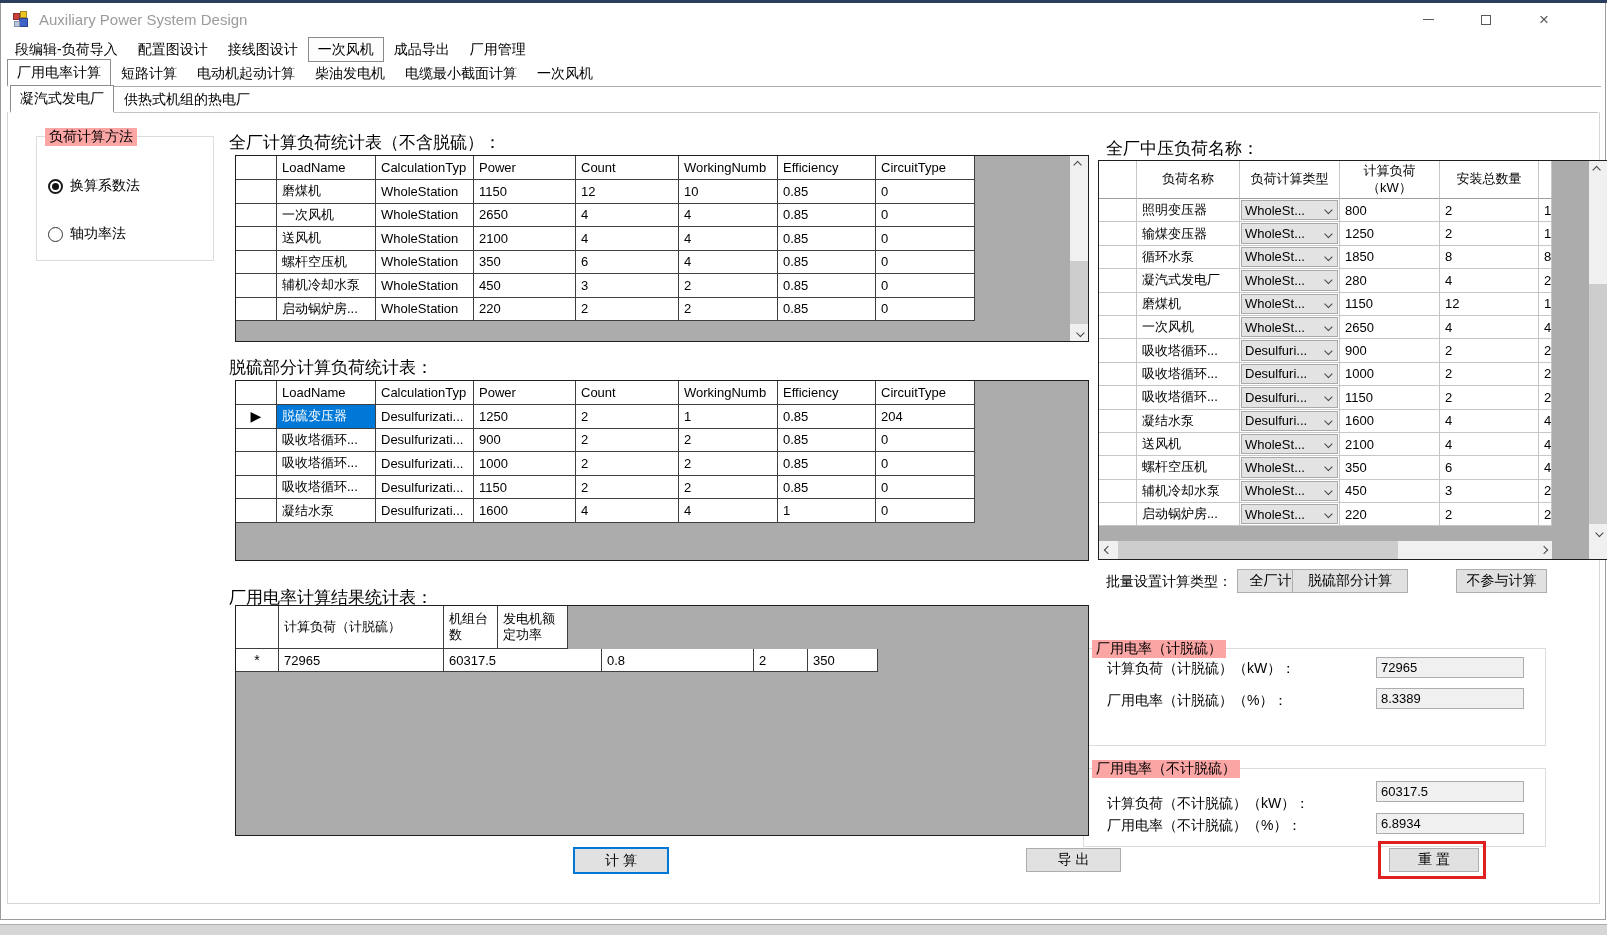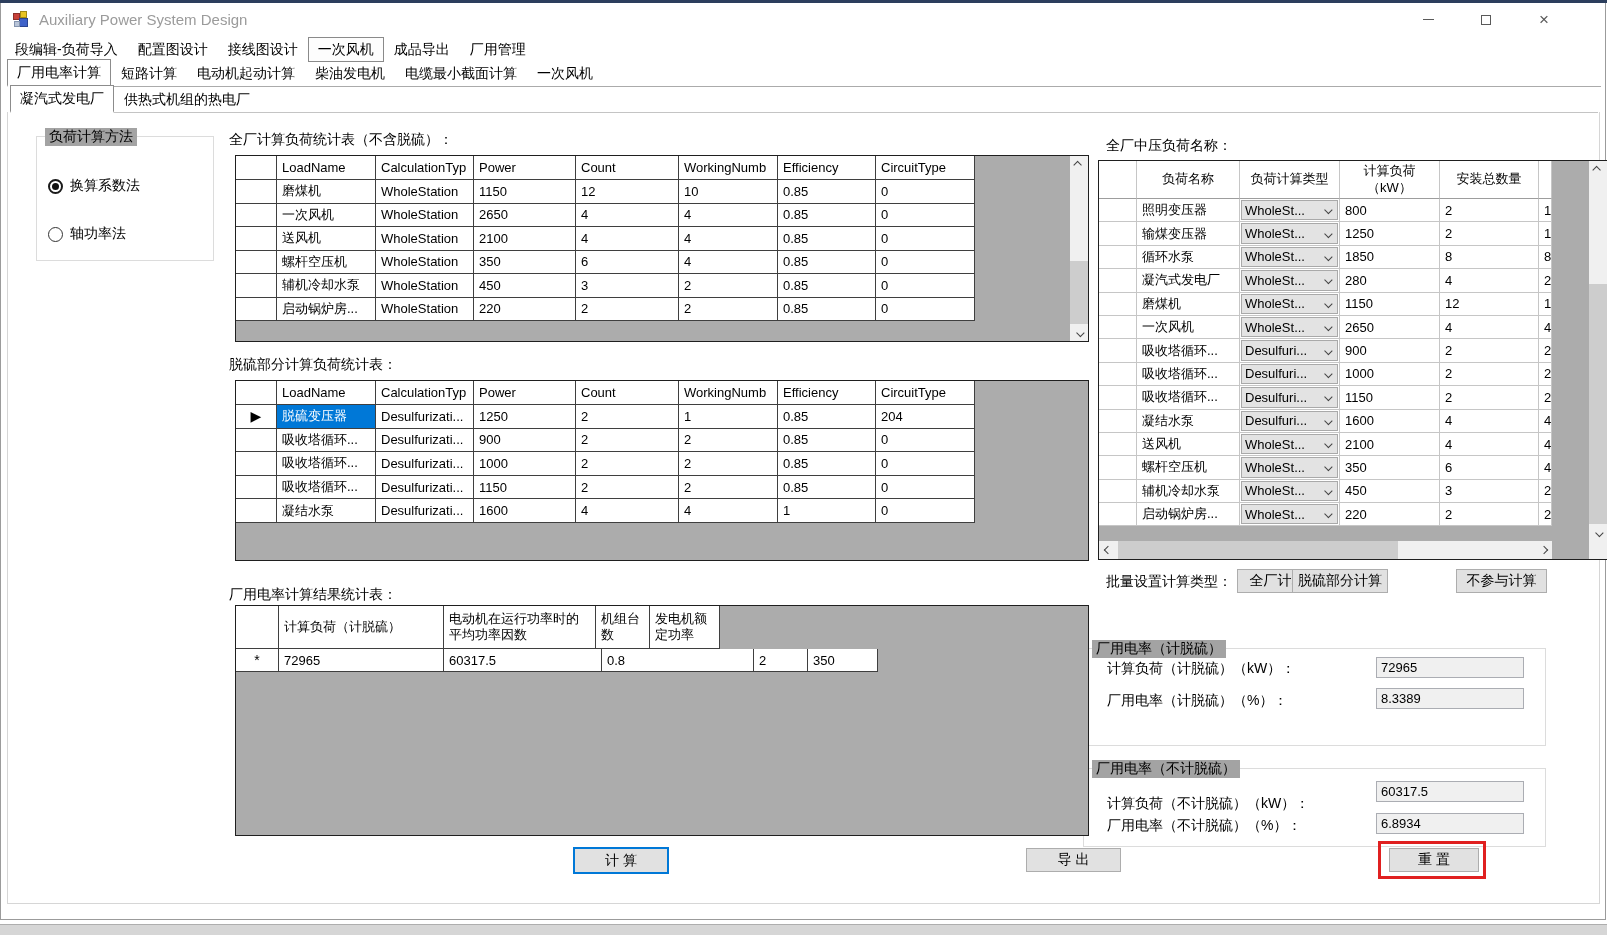--- a/index.html
+++ b/index.html
@@ -25,28 +25,28 @@
 .mitem{padding:3px 9px;display:flex;align-items:center;border:1px solid transparent}
 .mitem.active{border:1px solid #8a8a8a;background:#fdfdfd}
 .tabstrip{position:absolute;display:flex;align-items:flex-end;font-size:14px}
 .tabs1{left:6px;top:60px;height:24px;width:1594px;border-bottom:1px solid #ababab}
 .tabs2{left:9px;top:86px;height:24px;width:1588px;border-bottom:1px solid #c4c4c4}
 .tab{padding:3px 9px;border:1px solid transparent;border-bottom:none;margin-bottom:0;color:#000}
 .tab.active{background:#fff;border:1px solid #8c8c8c;border-bottom:2px solid #fff;margin-bottom:-1px;padding-top:4px}
 .pageborder{position:absolute;left:6px;top:109px;width:1593px;height:792px;border:1px solid #d6d6d6;border-top:none;z-index:0}
 
 .groupbox{position:absolute;border:1px solid #dcdcdc;background:#fff}
-.gtitle{position:absolute;top:-9px;left:8px;background:#a3a3a3;padding:0 4px;font-size:14px;white-space:nowrap}
+.gtitle{position:absolute;top:-9px;left:8px;background:#fca5a5;padding:0 4px;font-size:14px;white-space:nowrap}
 
 .radio{position:absolute;display:flex;align-items:center;font-size:14px;white-space:nowrap}
 .rdot{width:15px;height:15px;border:1px solid #333;border-radius:50%;margin-right:7px;position:relative;background:#fff;flex:none}
 .rdot.on{border:2px solid #1a1a1a}
 .rdot.on:after{content:"";position:absolute;left:2px;top:2px;width:7px;height:7px;border-radius:50%;background:#111}
 
-.tlabel{position:absolute;font-size:14px;white-space:nowrap;z-index:2}
+.tlabel{position:absolute;font-size:17px;white-space:nowrap;z-index:2}
 
 .dgv{position:absolute;background:#acacac;border:1px solid #1f1f1f;z-index:2}
 .dgv .rows{position:absolute;left:0;top:0;right:0;bottom:0;overflow:hidden}
 .drow{display:flex;width:max-content}
 .cell{flex:none;background:#fff;border-right:1px solid #3f3f3f;border-bottom:1px solid #3f3f3f;font-size:13px;display:flex;align-items:center;padding:0 5px;white-space:nowrap;overflow:hidden}
 .hcell{background:#fff}
 .rowhdr{justify-content:center;padding:0;font-size:12px}
 .rowhdr.mk{font-size:14px}
 .sel{background:#0078d7;color:#fff}
 .wrap{white-space:normal;line-height:1.25}
@@ -294,21 +294,20 @@
         </div>
       </div>
   </div>
 
   <div class="tlabel" style="left:228px;top:583px">厂用电率计算结果统计表：</div>
   <div class="dgv" id="t3" style="left:234px;top:602px;width:854px;height:231px">
     <div class="rows" id="t3rows">
         <div class="drow" style="height: 43px;">
           <div class="cell rowhdr hcell" style="width: 43px; height: 43px;"></div>
           <div class="cell hcell wrap" style="width: 165px; height: 43px;">计算负荷（计脱硫）</div>
-          <div class="cell hcell wrap" style="width: 152px; height: 43px;">电动机在运行功率时的平均功率因数</div>
           <div class="cell hcell wrap" style="width: 54px; height: 43px;">机组台数</div>
           <div class="cell hcell wrap" style="width: 70px; height: 43px;">发电机额定功率</div>
         </div>
         <div class="drow" style="height: 23px;">
           <div class="cell rowhdr mk" style="width: 43px; height: 23px;">*</div>
           <div class="cell" style="width: 165px; height: 23px;">72965</div>
           <div class="cell" style="width: 158px; height: 23px;">60317.5</div>
           <div class="cell" style="width: 152px; height: 23px;">0.8</div>
           <div class="cell" style="width: 54px; height: 23px;">2</div>
           <div class="cell" style="width: 70px; height: 23px;">350</div>
@@ -558,21 +557,21 @@
         </div>
       <div class="sbtn">
           <i class="chev right small"></i>
         </div>
     </div>
     <div class="scorner"></div>
   </div>
 
   <div class="flabel" style="left:1105px;top:570px">批量设置计算类型：</div>
   <div class="btn" style="left:1236px;top:566px;width:81px;height:24px">全厂计算</div>
-  <div class="btn" style="left:1291px;top:566px;width:96px;height:24px">脱硫部分计算</div>
+  <div class="btn" style="left:1291px;top:566px;width:116px;height:24px">脱硫部分计算</div>
   <div class="btn" style="left:1455px;top:566px;width:91px;height:24px">不参与计算</div>
 
   <div class="groupbox" style="left:1082px;top:645px;width:463px;height:98px">
     <div class="gtitle">厂用电率（计脱硫）</div>
     <div class="flabel" style="left:23px;top:11px">计算负荷（计脱硫）（kW）：</div>
     <div class="tbox" style="left:292px;top:8px">72965</div>
     <div class="flabel" style="left:23px;top:43px">厂用电率（计脱硫）（%）：</div>
     <div class="tbox" style="left:292px;top:39px">8.3389</div>
   </div>
 

